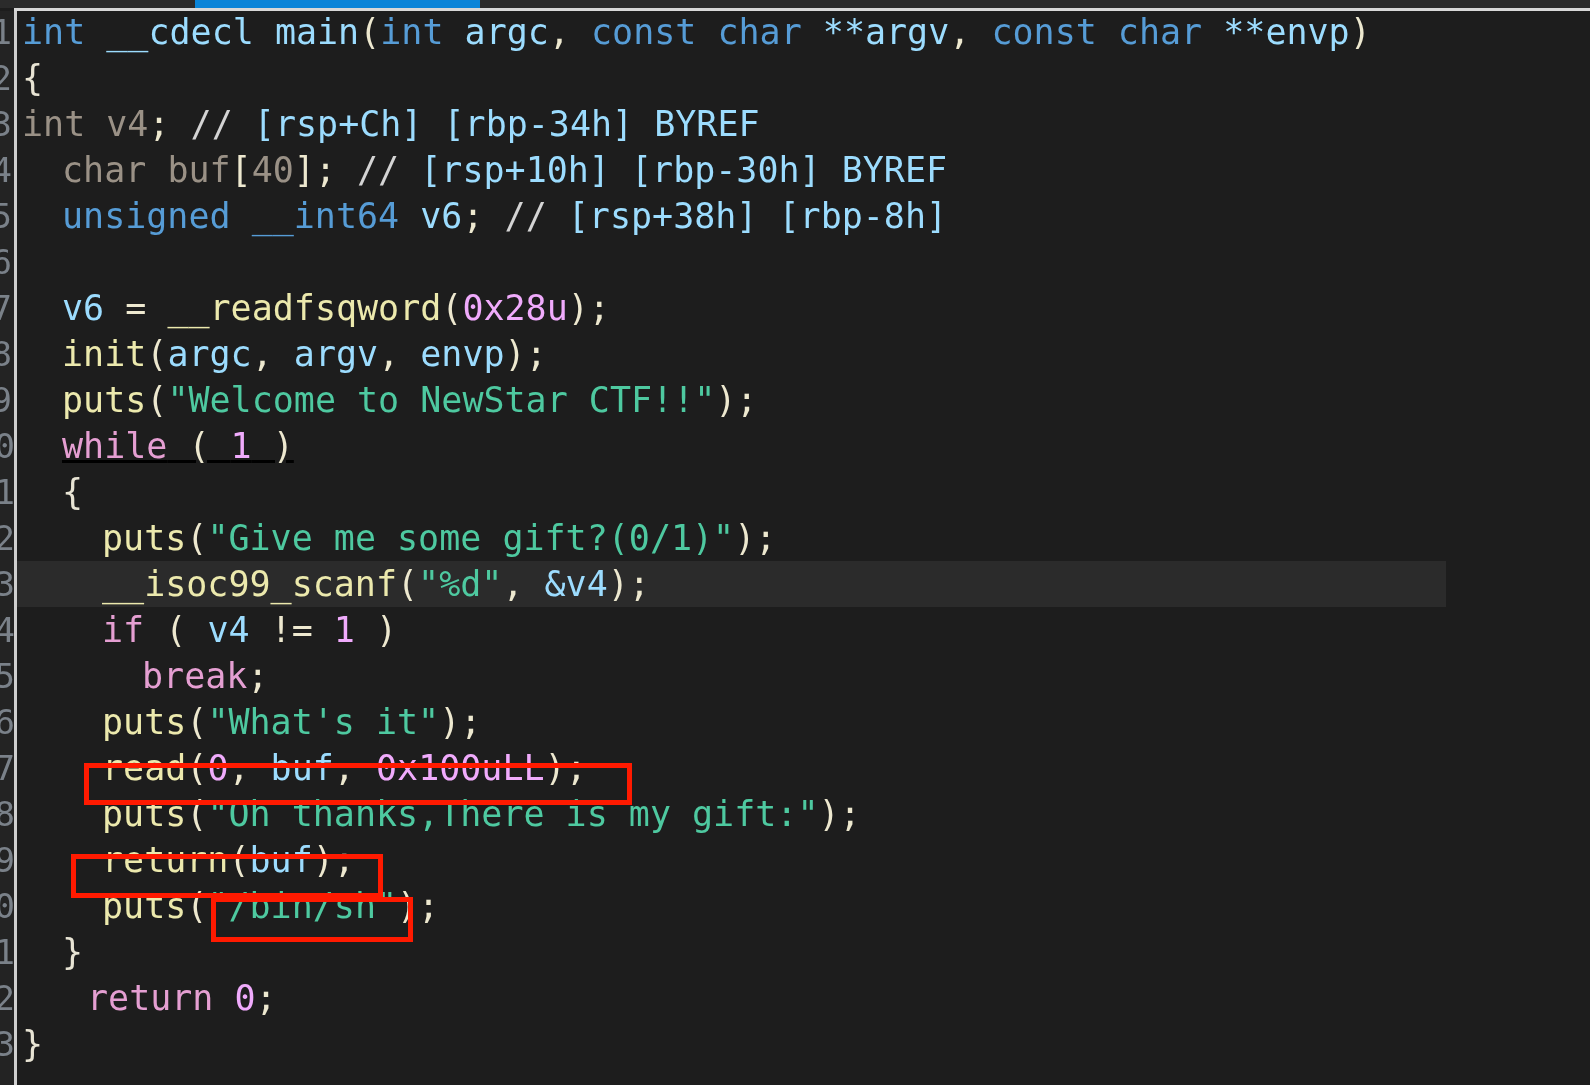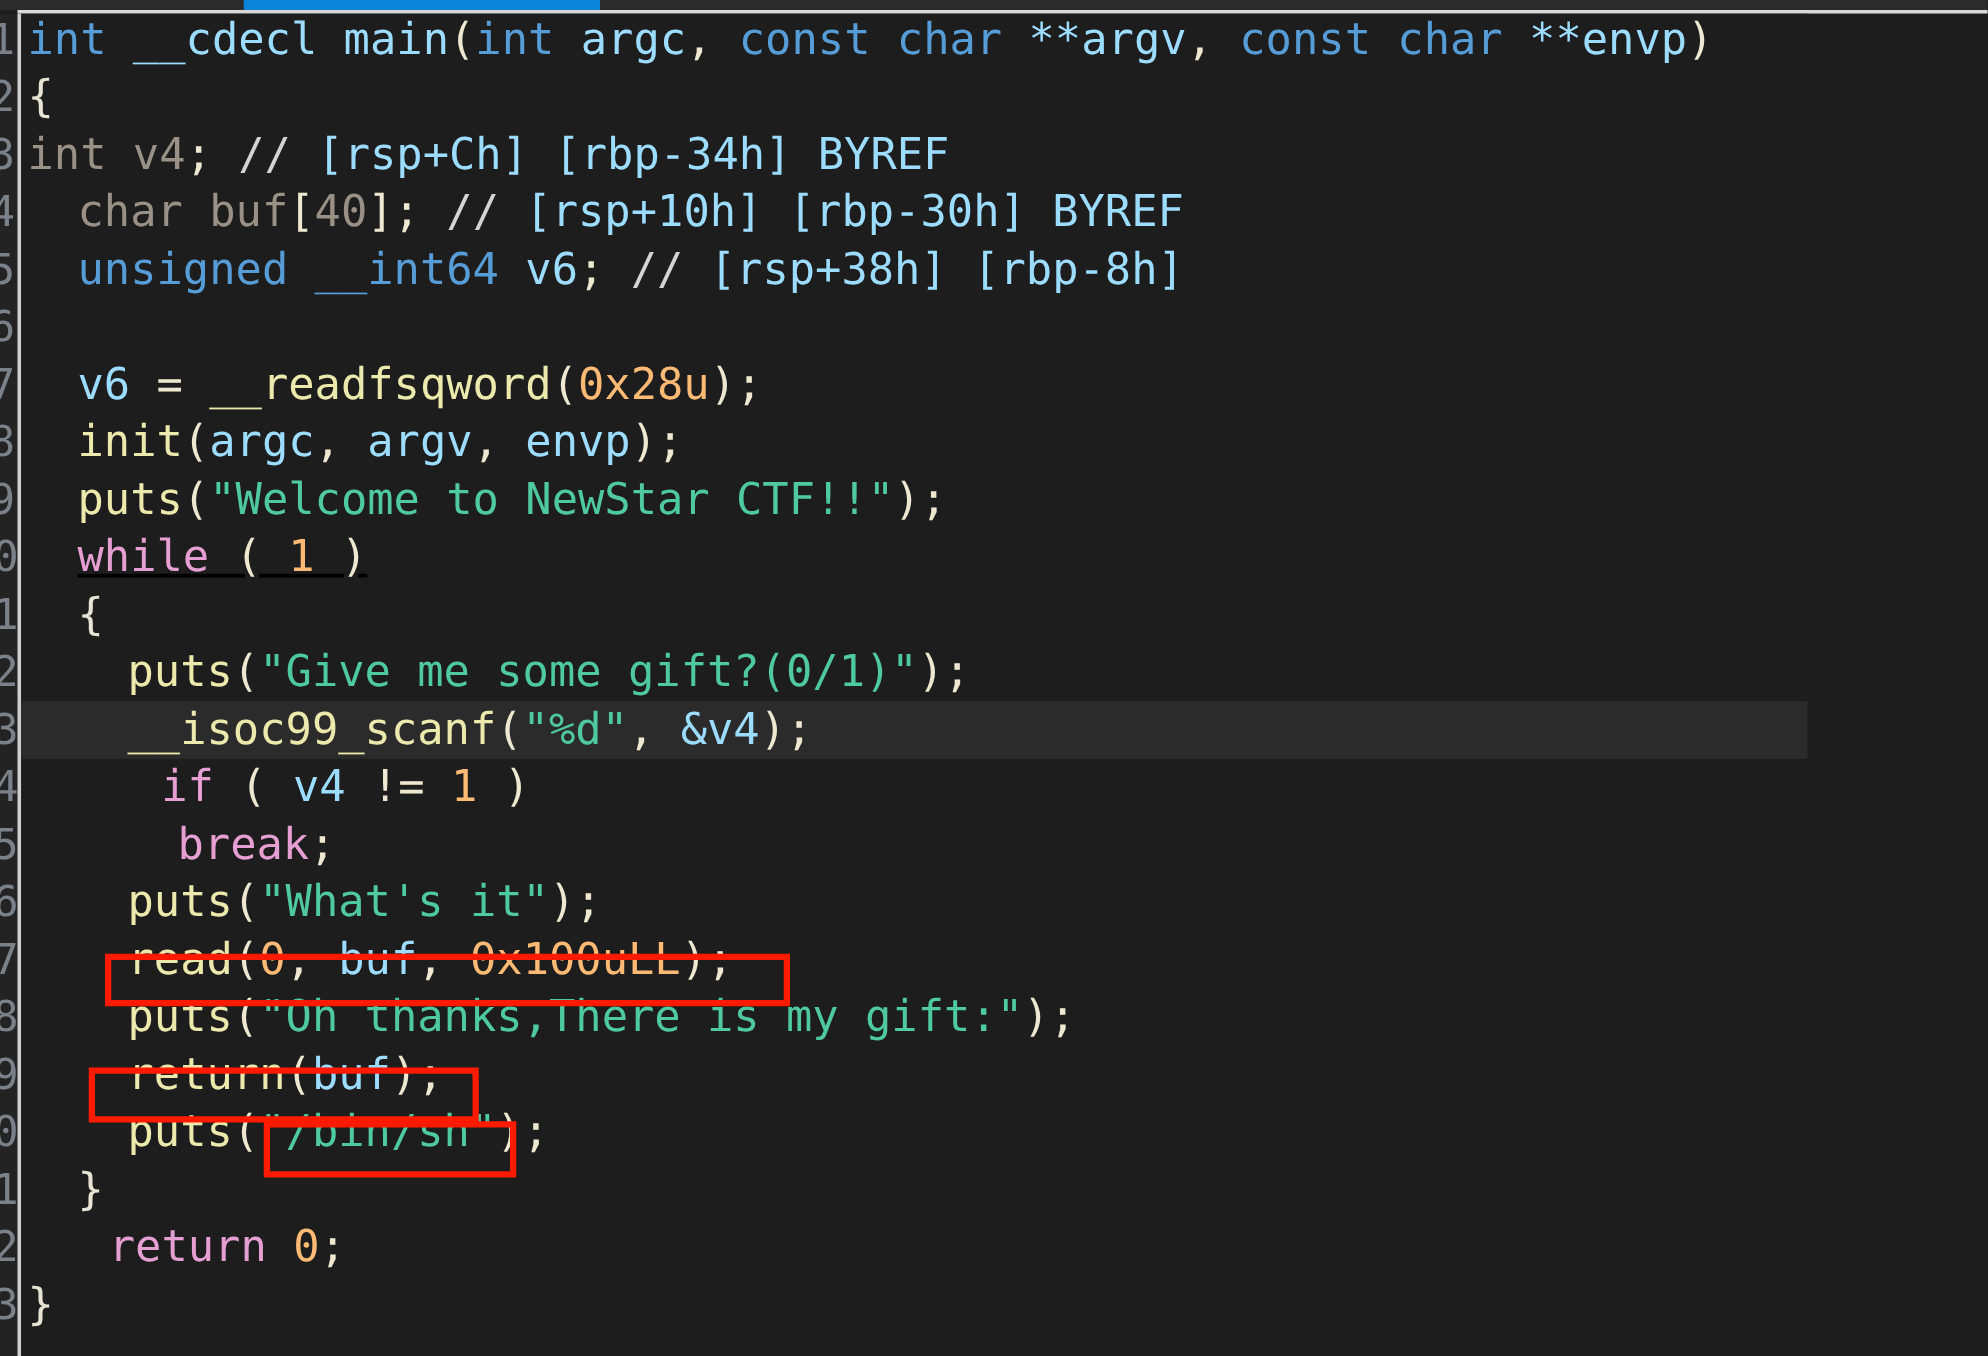--- a/index.html
+++ b/index.html
@@ -96,21 +96,21 @@
   .code-line.current { background: #2b2b2b; }
   .code-text { padding-left: 5px; }
 
   
   .t-kw      { color: #e59fd2; }   
   .t-type    { color: #569cd6; }   
   .t-dim     { color: #9a9186; }   
   .t-dimnum  { color: #9a9186; }
   .t-fn      { color: #ece9ad; }   
   .t-var     { color: #9cdcfe; }   
-  .t-num     { color: #fdba74; }   
+  .t-num     { color: #f0abfc; }   
   .t-str     { color: #4ec9a0; }   
   .t-punct   { color: #ede8cf; }   
   .t-brace   { color: #e8e4d4; }
   .t-cmt     { color: #d4d4d4; }   
   .t-cmtaddr { color: #9cdcfe; }   
   .t-plain   { color: #d4d4d4; }
 
   
   .anno-box {
     position: absolute;
@@ -163,21 +163,21 @@
       <div class="code-line" style="top: 136px;"><span class="code-text" style="padding-left: 45px;"><span class="t-dim">char</span><span class="t-plain"> </span><span class="t-dim">buf</span><span class="t-punct">[</span><span class="t-dimnum">40</span><span class="t-punct">]; </span><span class="t-cmt">//</span><span class="t-plain"> </span><span class="t-cmtaddr">[rsp+10h] [rbp-30h] BYREF</span></span></div>
       <div class="code-line" style="top: 182px;"><span class="code-text" style="padding-left: 45px;"><span class="t-type">unsigned</span><span class="t-plain"> </span><span class="t-type">__int64</span><span class="t-plain"> </span><span class="t-var">v6</span><span class="t-punct">; </span><span class="t-cmt">//</span><span class="t-plain"> </span><span class="t-cmtaddr">[rsp+38h] [rbp-8h]</span></span></div>
       <div class="code-line" style="top: 228px;"><span class="code-text" style="padding-left: 5px;"></span></div>
       <div class="code-line" style="top: 274px;"><span class="code-text" style="padding-left: 45px;"><span class="t-var">v6</span><span class="t-punct"> = </span><span class="t-fn">__readfsqword</span><span class="t-punct">(</span><span class="t-num">0x28u</span><span class="t-punct">);</span></span></div>
       <div class="code-line" style="top: 320px;"><span class="code-text" style="padding-left: 45px;"><span class="t-fn">init</span><span class="t-punct">(</span><span class="t-var">argc</span><span class="t-punct">, </span><span class="t-var">argv</span><span class="t-punct">, </span><span class="t-var">envp</span><span class="t-punct">);</span></span></div>
       <div class="code-line" style="top: 366px;"><span class="code-text" style="padding-left: 45px;"><span class="t-fn">puts</span><span class="t-punct">(</span><span class="t-str">"Welcome to NewStar CTF!!"</span><span class="t-punct">);</span></span></div>
       <div class="code-line" style="top: 412px; text-decoration: underline;"><span class="code-text" style="padding-left: 45px;"><span class="t-kw">while</span><span class="t-punct"> ( </span><span class="t-num">1</span><span class="t-punct"> )</span></span></div>
       <div class="code-line" style="top: 458px;"><span class="code-text" style="padding-left: 45px;"><span class="t-brace">{</span></span></div>
       <div class="code-line" style="top: 504px;"><span class="code-text" style="padding-left: 85px;"><span class="t-fn">puts</span><span class="t-punct">(</span><span class="t-str">"Give me some gift?(0/1)"</span><span class="t-punct">);</span></span></div>
       <div class="code-line current" style="top: 550px;"><span class="code-text" style="padding-left: 85px;"><span class="t-fn">__isoc99_scanf</span><span class="t-punct">(</span><span class="t-str">"%d"</span><span class="t-punct">, </span><span class="t-var">&amp;v4</span><span class="t-punct">);</span></span></div>
-      <div class="code-line" style="top: 596px;"><span class="code-text" style="padding-left: 112px;"><span class="t-kw">if</span><span class="t-punct"> ( </span><span class="t-var">v4</span><span class="t-punct"> != </span><span class="t-num">1</span><span class="t-punct"> )</span></span></div>
+      <div class="code-line" style="top: 596px;"><span class="code-text" style="padding-left: 85px;"><span class="t-kw">if</span><span class="t-punct"> ( </span><span class="t-var">v4</span><span class="t-punct"> != </span><span class="t-num">1</span><span class="t-punct"> )</span></span></div>
       <div class="code-line" style="top: 642px;"><span class="code-text" style="padding-left: 125px;"><span class="t-kw">break</span><span class="t-punct">;</span></span></div>
       <div class="code-line" style="top: 688px;"><span class="code-text" style="padding-left: 85px;"><span class="t-fn">puts</span><span class="t-punct">(</span><span class="t-str">"What's it"</span><span class="t-punct">);</span></span></div>
       <div class="code-line" style="top: 734px;"><span class="code-text" style="padding-left: 85px; margin-top: 14px;"><span class="t-fn">read</span><span class="t-punct">(</span><span class="t-num">0</span><span class="t-punct">, </span><span class="t-var">buf</span><span class="t-punct">, </span><span class="t-num">0x100uLL</span><span class="t-punct">);</span></span></div>
       <div class="code-line" style="top: 780px;"><span class="code-text" style="padding-left: 85px;"><span class="t-fn">puts</span><span class="t-punct">(</span><span class="t-str">"Oh thanks,There is my gift:"</span><span class="t-punct">);</span></span></div>
       <div class="code-line" style="top: 826px;"><span class="code-text" style="padding-left: 85px;"><span class="t-fn">return</span><span class="t-punct">(</span><span class="t-var">buf</span><span class="t-punct">);</span></span></div>
       <div class="code-line" style="top: 872px;"><span class="code-text" style="padding-left: 85px;"><span class="t-fn">puts</span><span class="t-punct">(</span><span class="t-str">"/bin/sh"</span><span class="t-punct">);</span></span></div>
       <div class="code-line" style="top: 918px;"><span class="code-text" style="padding-left: 45px;"><span class="t-brace">}</span></span></div>
       <div class="code-line" style="top: 964px;"><span class="code-text" style="padding-left: 70px;"><span class="t-kw">return</span><span class="t-plain"> </span><span class="t-num">0</span><span class="t-punct">;</span></span></div>
       <div class="code-line" style="top: 1010px;"><span class="code-text" style="padding-left: 5px;"><span class="t-brace">}</span></span></div>
     </div>

